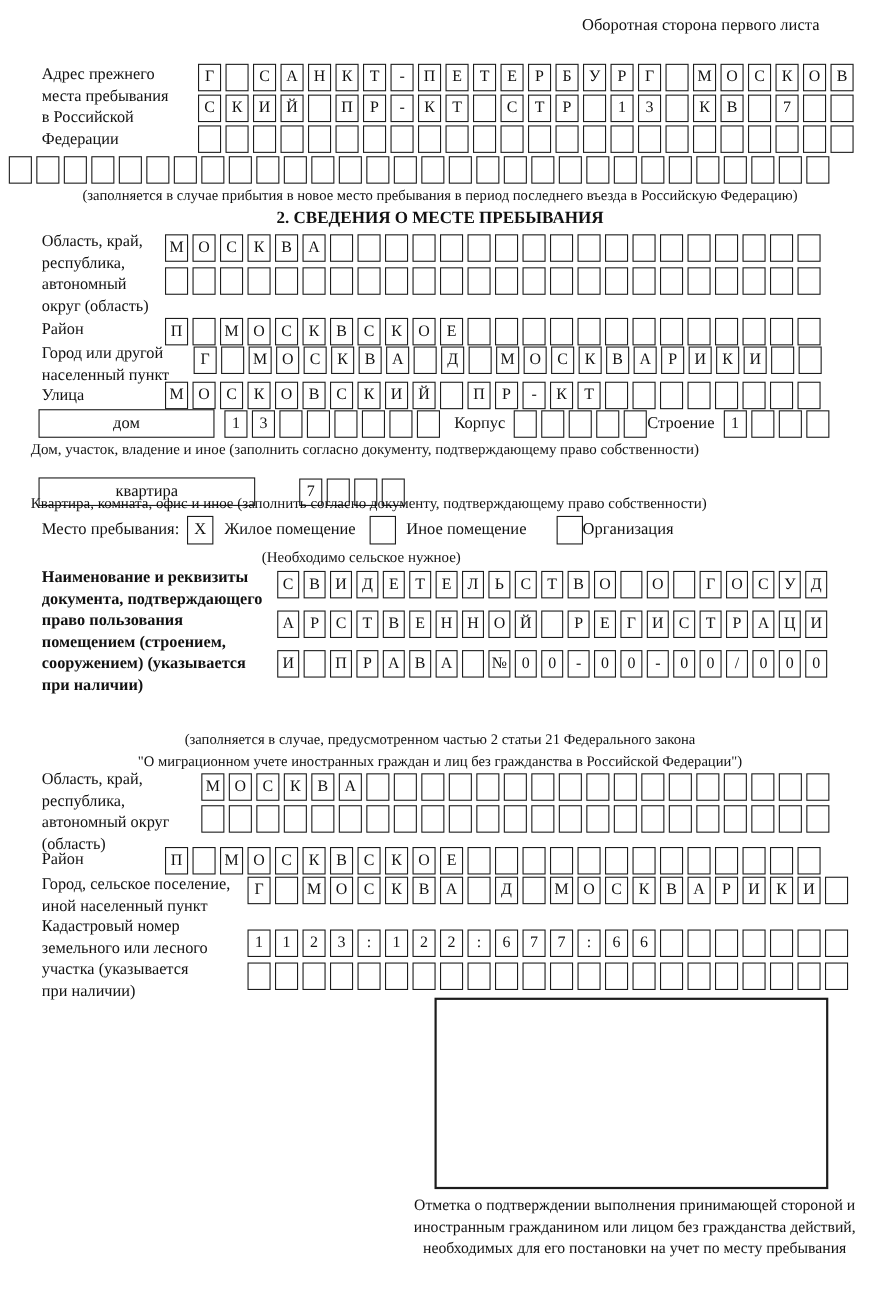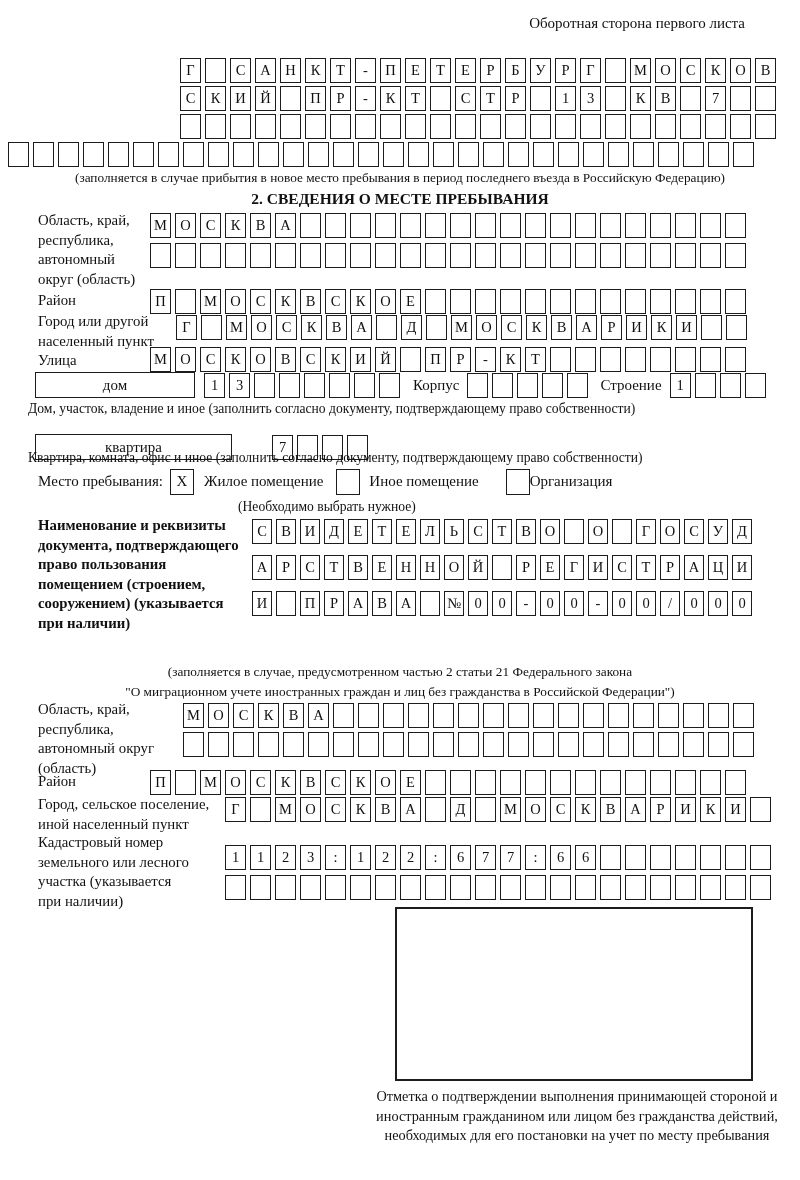--- a/index.html
+++ b/index.html
@@ -35,20 +35,24 @@
   .stamp{box-sizing:border-box;border:2px solid #1c1c1c;background:#fff;}
   .caption{font-size:14.3px;line-height:19.5px;text-align:center;}
 </style>
 </head>
 <body>
 
 <div class="page">
 
   <div class="abs" style="top:15px;right:55px;font-size:15px;">Оборотная сторона первого листа</div>
 
+  <div class="abs lbl" style="left:38px;top:59px;">Адрес прежнего
+места пребывания
+в Российской
+Федерации</div>
   <div class="abs rowstack" style="left:180px;top:58px;">
     <div class="boxrow">
         <span class="cb">Г</span>
         <span class="cb"></span>
         <span class="cb">С</span>
         <span class="cb">А</span>
         <span class="cb">Н</span>
         <span class="cb">К</span>
         <span class="cb">Т</span>
         <span class="cb">-</span>
@@ -314,21 +318,21 @@
         <span class="cb"></span>
       </div>
     <span class="opt" style="margin-left:13px;">Корпус</span>
     <div class="boxrow" style="margin-left:8px;">
         <span class="cb"></span>
         <span class="cb"></span>
         <span class="cb"></span>
         <span class="cb"></span>
         <span class="cb"></span>
       </div>
-    <span class="opt" style="margin-left:12px;">Строение</span>
+    <span class="opt" style="margin-left:0;">Строение</span>
     <div class="boxrow" style="margin-left:8px;">
         <span class="cb">1</span>
         <span class="cb"></span>
         <span class="cb"></span>
         <span class="cb"></span>
       </div>
   </div>
   <div class="abs note" style="left:28px;top:401px;font-size:13.6px;">Дом, участок, владение и иное (заполнить согласно документу, подтверждающему право собственности)</div>
 
   <div class="abs inlinerow" style="left:35px;top:434px;gap:28px;">
@@ -350,21 +354,21 @@
     <span class="opt" style="margin-left:10px;">Жилое помещение</span>
     <div class="boxrow cbx" style="margin-left:13px;">
         <span class="cb"></span>
       </div>
     <span class="opt" style="margin-left:9px;">Иное помещение</span>
     <div class="boxrow cbx" style="margin-left:27px;">
         <span class="cb"></span>
       </div>
     <span class="opt" style="">Организация</span>
   </div>
-  <div class="abs note" style="left:238px;top:499px;font-size:13.6px;">(Необходимо выбрать нужное)</div>
+  <div class="abs note" style="left:238px;top:499px;font-size:13.6px;">(Необходимо сельское нужное)</div>
 
   <div class="abs lbl" style="left:38px;top:516px;font-weight:bold;">Наименование и реквизиты
 документа, подтверждающего
 право пользования
 помещением (строением,
 сооружением) (указывается
 при наличии)</div>
   <div class="abs rowstack g11 docrows" style="left:252px;top:519px;">
     <div class="boxrow">
         <span class="cb">С</span>

